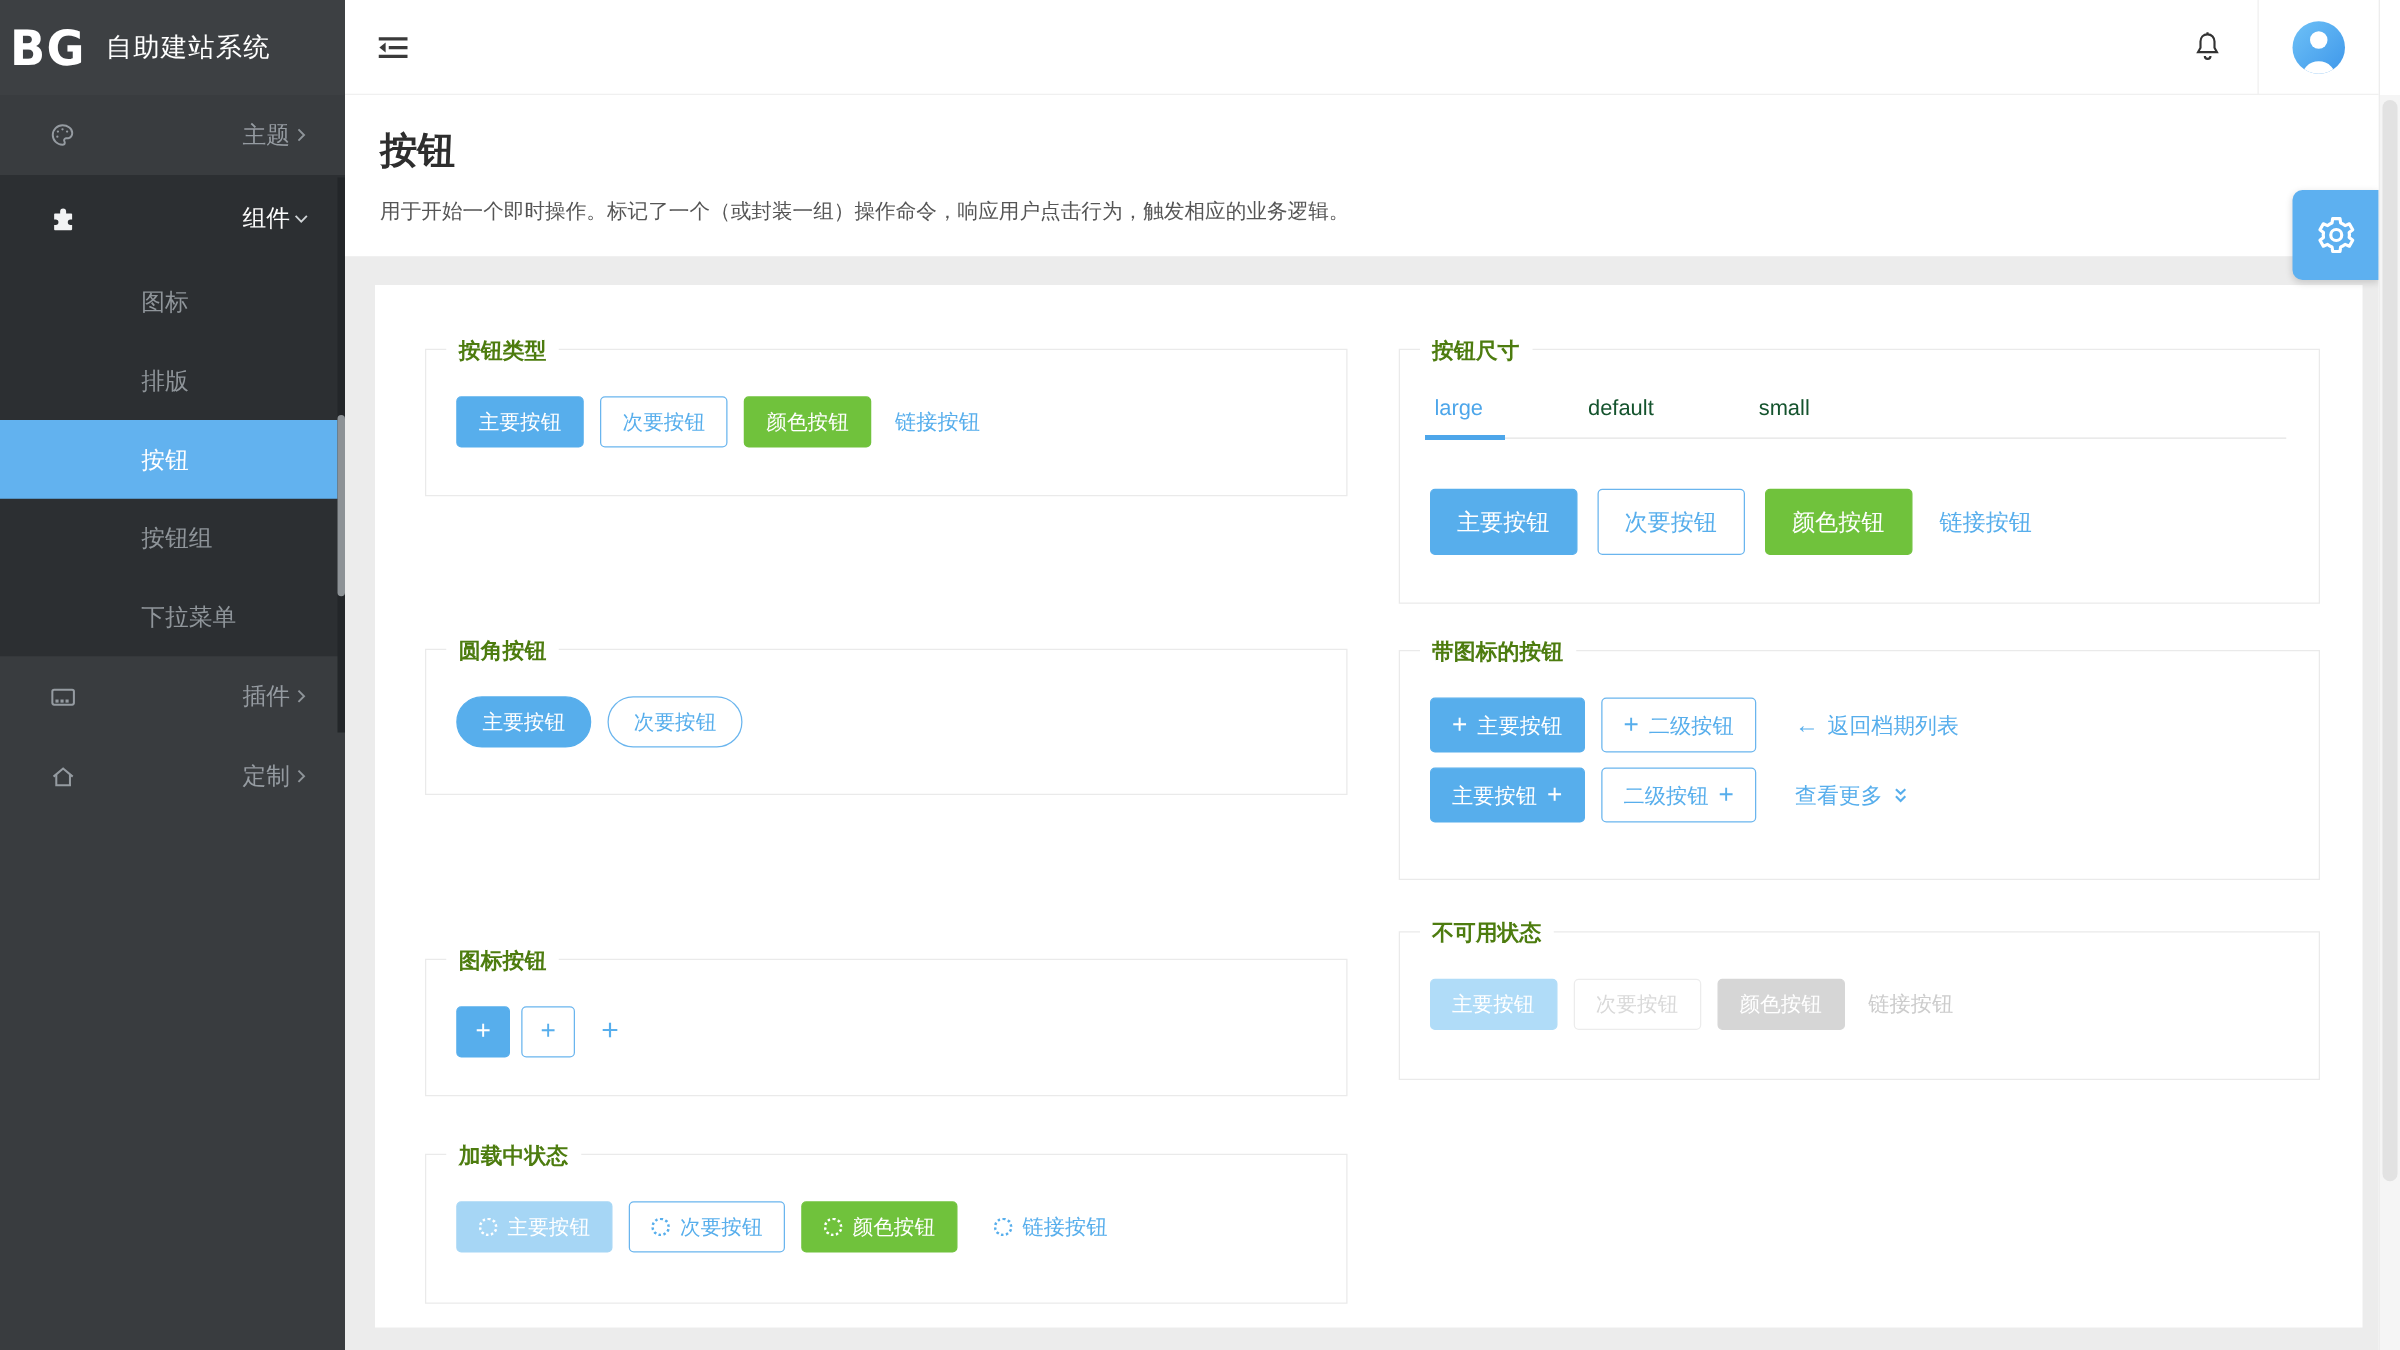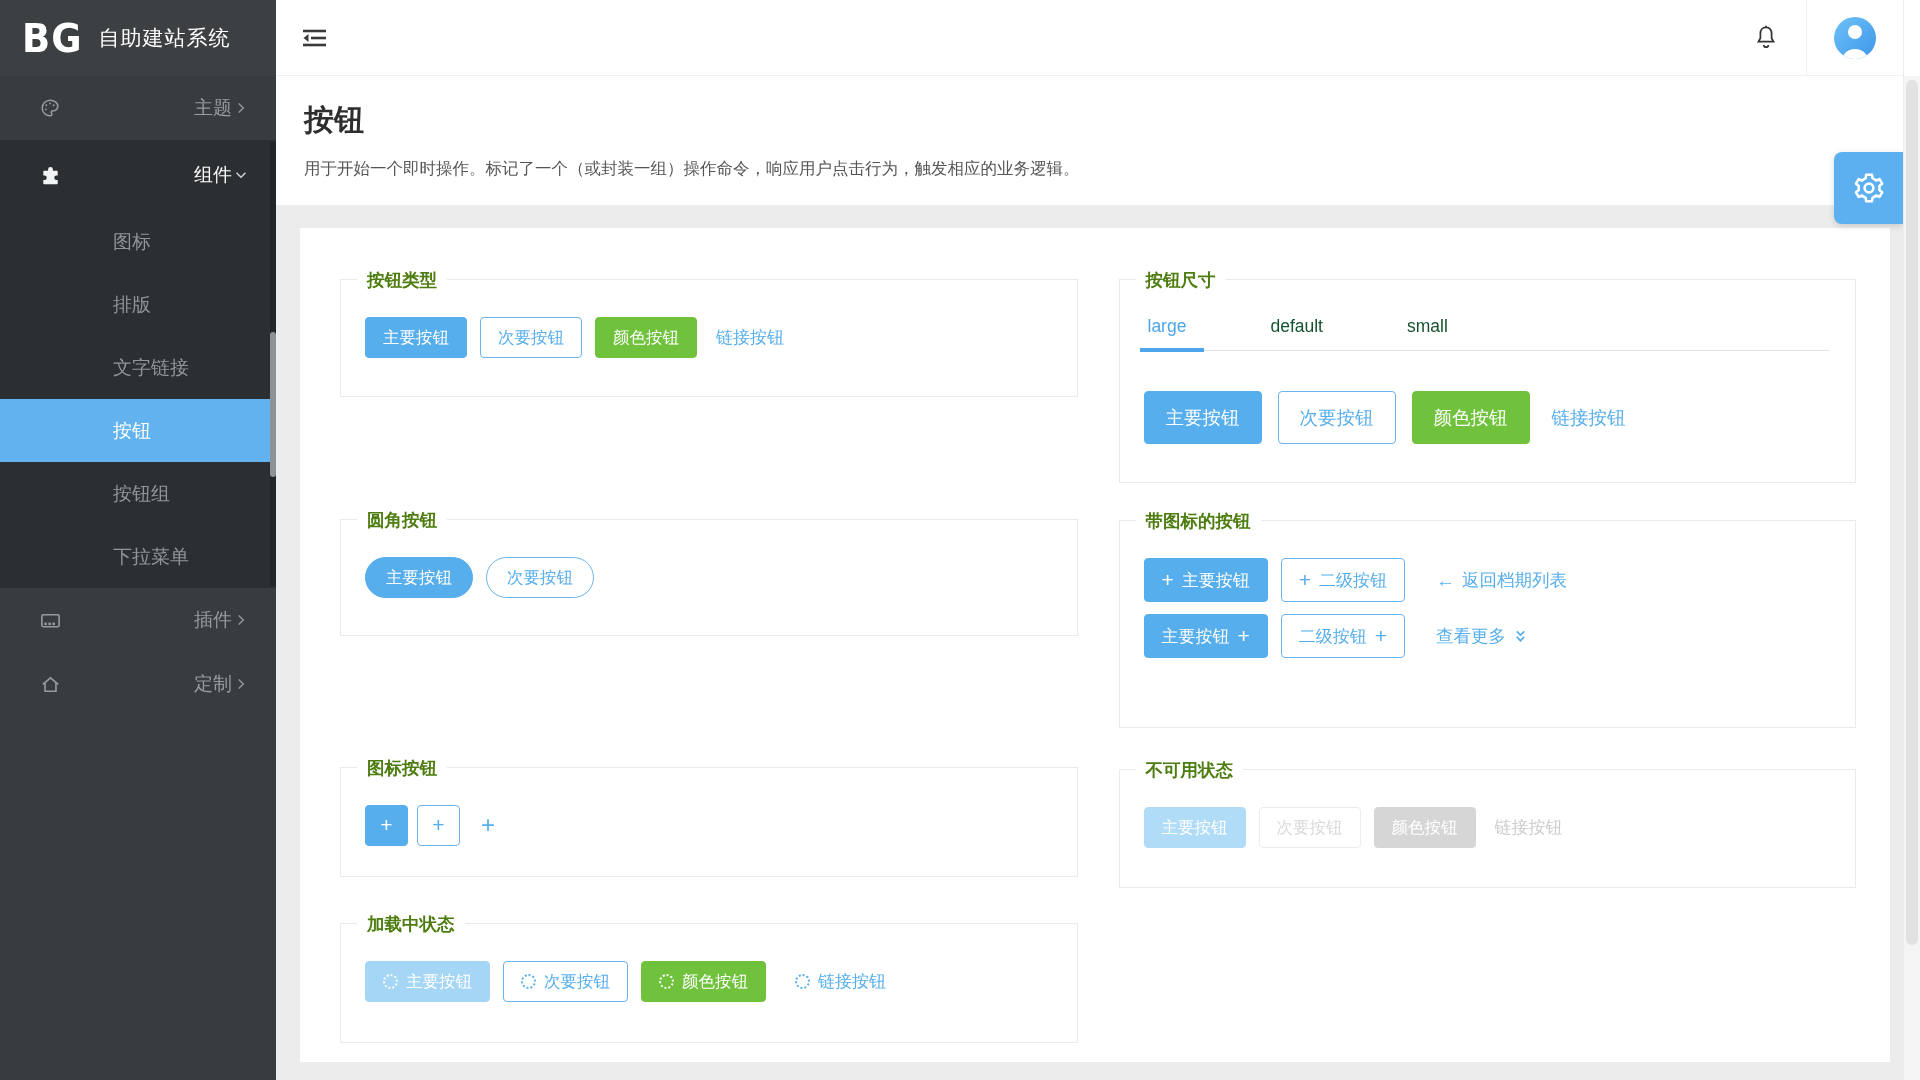--- a/index.html
+++ b/index.html
@@ -2,21 +2,21 @@
 <html><head>
 <meta charset="utf-8">
 <style>
   * { margin:0; padding:0; box-sizing:border-box; }
   html,body { width:1920px; height:1080px; overflow:hidden;
     font-family:"Liberation Sans","DejaVu Sans",sans-serif; background:#fff; }
 
   
   .sidebar { position:absolute; left:0; top:0; width:276px; height:1080px;
     background:#393c3f; z-index:30; }
-  .logo { height:76px; background:#3d4043; display:flex; align-items:center; padding-left:22px; }
+  .logo { height:76px; background:#3d4043; display:flex; align-items:center; padding-left:8px; }
   .logo-mark { color:#fff; font-size:37px; font-weight:700; letter-spacing:1px;
     font-family:"DejaVu Sans",sans-serif; transform:scaleY(1.05); }
   .logo-title { color:#fff; font-size:21px; margin-left:16px; letter-spacing:1px; }
   .nav-item { height:64px; display:flex; align-items:center; padding:0 26px 0 38px;
     color:#959ba1; font-size:19px; cursor:pointer; position:relative; }
   .nav-item .nav-icon { width:24px; height:24px; margin-right:34px; display:flex; align-items:center; justify-content:center; }
   .nav-item .nav-label { flex:1;text-align:right; }
   .nav-item .chev { width:18px; height:18px; }
   .nav-group { background:#2c2f32; }
   .nav-item.open { height:70px; color:#fcfcfc; }
@@ -149,23 +149,20 @@
           <svg width="18" height="18" viewBox="0 0 24 24" fill="none" stroke="#cfd3d6" stroke-width="2">
               <polyline points="6,9 12,15 18,9"></polyline>
             </svg>
         </span>
       </div>
       <div class="sub-item">
         <span>图标</span>
       </div>
       <div class="sub-item">
         <span>排版</span>
-      </div>
-      <div class="sub-item">
-        <span>文字链接</span>
       </div>
       <div class="sub-item active">
         <span>按钮</span>
       </div>
       <div class="sub-item">
         <span>按钮组</span>
       </div>
       <div class="sub-item">
         <span>下拉菜单</span>
       </div>
@@ -313,21 +310,21 @@
             </div>
             <div class="rowf" style="gap:16px;">
               <button class="btn btn-lg btn-primary">主要按钮</button>
               <button class="btn btn-lg btn-outline">次要按钮</button>
               <button class="btn btn-lg btn-green">颜色按钮</button>
               <button class="btn btn-link" style="font-size:18.5px;">链接按钮</button>
             </div>
           </div>
         </section>
 
-        <section class="card" style="height:208px; margin-bottom:41px;">
+        <section class="card" style="height:184px; margin-bottom:41px;">
           <span class="card-title">带图标的按钮</span>
           <div class="card-body colv" style="gap:12px;">
             <div class="rowf">
               <button class="btn btn-mid btn-primary">
                 <span class="plus-g">+</span>
                 <span>主要按钮</span>
               </button>
               <button class="btn btn-mid btn-outline">
                 <span class="plus-g">+</span>
                 <span>二级按钮</span>

